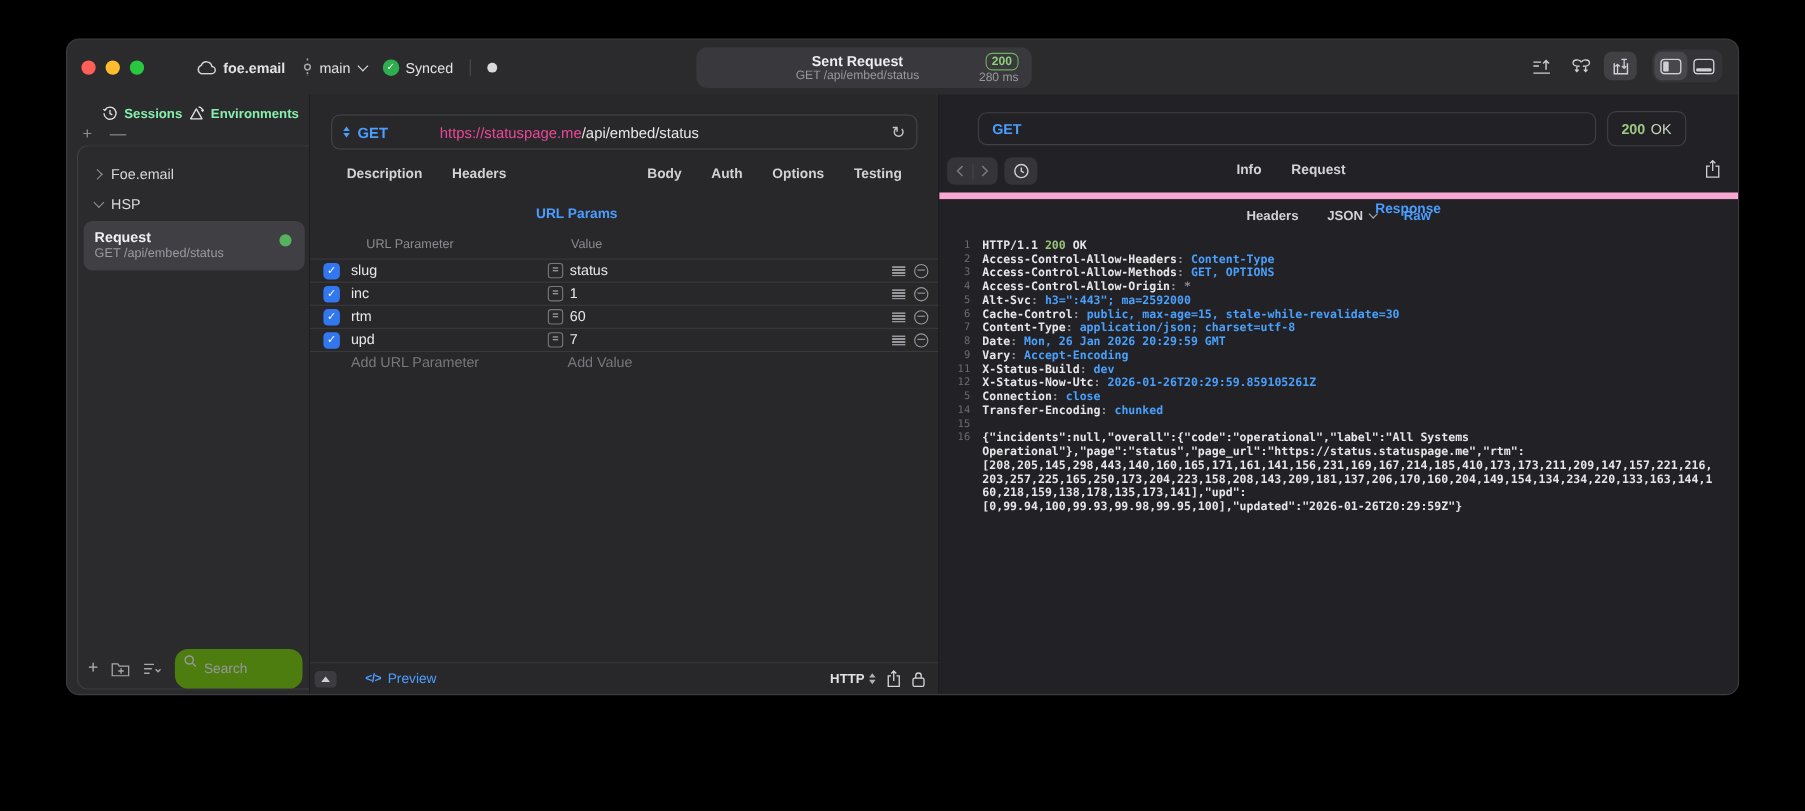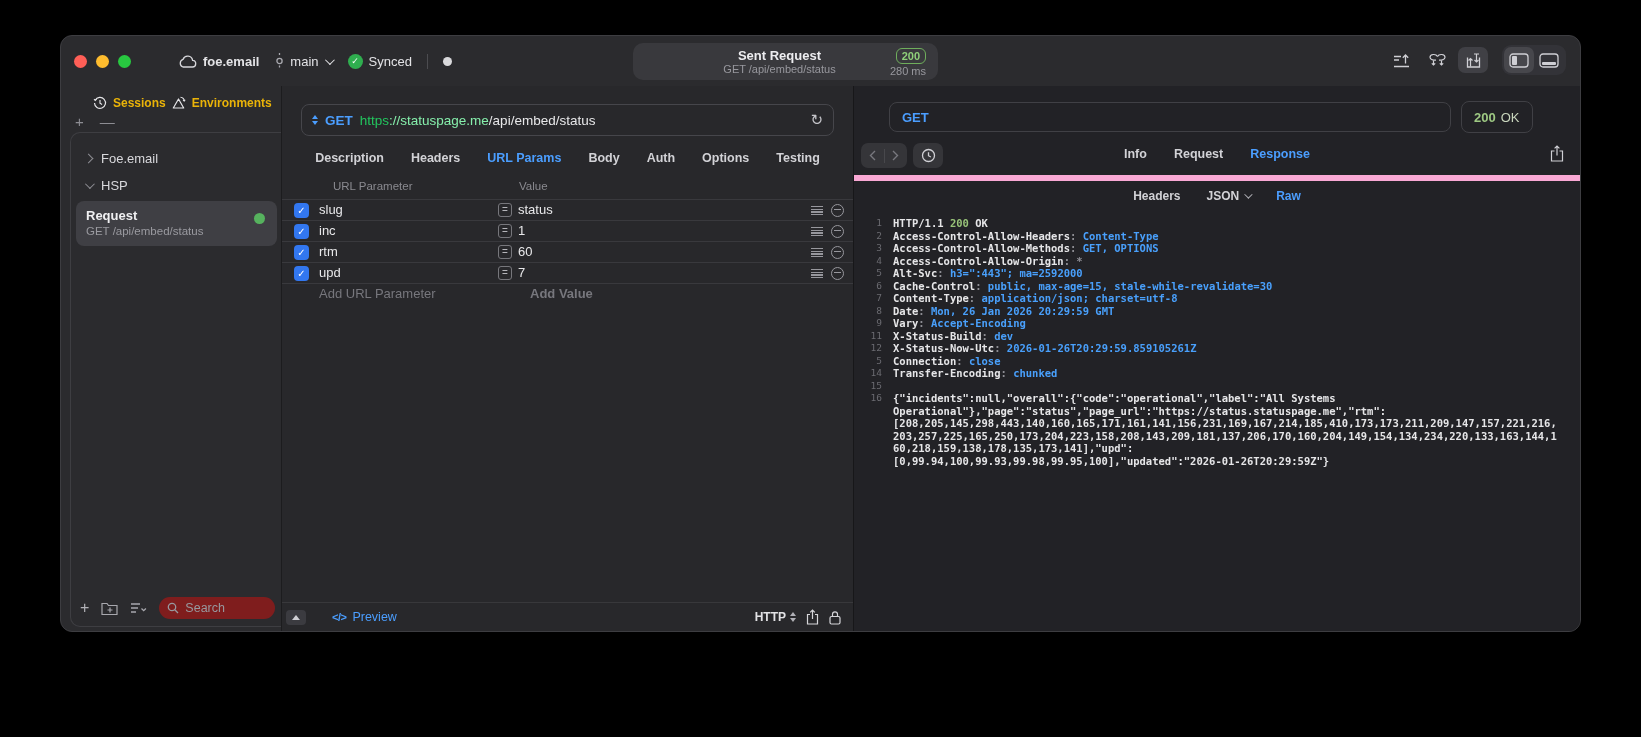--- a/index.html
+++ b/index.html
@@ -37,79 +37,79 @@
   .ibtn-group{display:flex;align-items:center;background:#333338;border-radius:9px;padding:2px;margin-left:8px;}
   .ibtn-group .ibtn.hl{background:#47474c;}
   
   .content{flex:1;display:flex;min-height:0;}
   .sidebar{flex:0 0 220px;display:flex;flex-direction:column;border-right:1px solid #1c1c1e;min-width:0;}
   .req-panel{flex:0 0 572px;background:#28282b;border-right:1px solid #171719;display:flex;
     flex-direction:column;min-width:0;box-sizing:border-box;}
   .resp-panel{flex:1;background:#222226;display:flex;flex-direction:column;min-width:0;}
   
   .sb-tabs{display:flex;align-items:flex-start;gap:5px;padding:10px 0 6px 32px;font-size:12px;
-    font-weight:bold;color:#eab308;}
+    font-weight:bold;color:#86efac;}
   .sb-tab{display:flex;align-items:center;gap:6px;}
   .sb-plusminus{display:flex;gap:16px;padding:0 0 2px 14px;color:#8d8d93;font-size:15px;line-height:12px;}
   .sb-body{flex:1;margin:2px 0 4px 9px;border:1px solid #3e3e42;border-right:none;
     border-radius:10px 0 0 10px;display:flex;flex-direction:column;min-height:0;}
   .sb-tree{flex:1;padding-top:12px;font-size:13px;color:#d8d8dc;}
   .tree-row{display:flex;align-items:center;gap:9px;height:27px;padding-left:14px;color:#d8d8dc;}
   .tree-row .chev{color:#8d8d93;}
   .req-card{margin:2px 4px 0 5px;background:#3f3f44;border-radius:8px;padding:7px 10px 8px 10px;
     position:relative;}
   .req-card-title{font-size:13px;font-weight:bold;color:#f0f0f2;line-height:16px;}
   .req-card-sub{font-size:11.5px;color:#9a9aa0;line-height:14px;}
   .gdot{position:absolute;right:12px;top:12px;width:11px;height:11px;border-radius:50%;background:#56b25e;}
   .sb-footer{flex:0 0 36px;display:flex;align-items:center;gap:12px;padding:0 6px 0 9px;color:#a8a8ae;}
   .sb-plus{font-size:16px;color:#b2b2b8;line-height:14px;}
-  .search-pill{position:relative;flex:1;height:22px;background:#7f1d1d;border-radius:12px;}
+  .search-pill{position:relative;flex:1;height:36px;background:#4d7c0f;border-radius:12px;}
   .search-pill svg{position:absolute;left:8px;top:5px;}
   .search-pill input{position:absolute;inset:0;background:transparent;border:none;outline:none;
     color:#d8d8dc;font-size:12.5px;padding-left:26px;width:100%;box-sizing:border-box;
     font-family:inherit;}
   .search-pill input::placeholder{color:#98989e;}
   
   .url-box{margin:18px 19px 0 19px;height:30px;border:1px solid #46464b;border-radius:8px;
     display:flex;align-items:center;padding:0 10px;font-size:13.5px;gap:7px;}
   .stepper{display:inline-flex;flex-direction:column;gap:1.5px;}
   .stepper i{width:0;height:0;border-left:3.2px solid transparent;border-right:3.2px solid transparent;}
   .stepper .up{border-bottom:4px solid #4b9eff;}
   .stepper .dn{border-top:4px solid #4b9eff;}
   .stepper.gray .up{border-bottom-color:#b0b0b6;}
   .stepper.gray .dn{border-top-color:#b0b0b6;}
   .m-get{color:#4b9eff;font-weight:bold;}
-  .u-scheme{color:#22c55e;}
-  .u-host{color:#86efac;}
+  .u-scheme{color:#ec4899;margin-left:40px;}
+  .u-host{color:#ec4899;}
   .u-path{color:#e8e8ea;}
   .url-text{white-space:nowrap;overflow:hidden;}
   .refresh{margin-left:auto;color:#c3c3c8;font-size:15px;font-family:"DejaVu Sans",sans-serif;}
   .req-tabs{display:flex;justify-content:center;gap:27px;margin-top:15px;font-size:12.5px;
     color:#d2d2d6;font-weight:bold;}
-  .rtab.active{color:#4b9eff;}
+  .rtab.active{color:#4b9eff;margin-top:36px;}
   .param-table{margin-top:13px;}
   .pt-head{position:relative;height:21px;font-size:11.5px;color:#8a8a90;}
   .pt-head .h1{position:absolute;left:51px;top:2px;}
   .pt-head .h2{position:absolute;left:237px;top:2px;}
   .prow{position:relative;height:20px;border-top:1px solid #39393d;}
   .pcheck{position:absolute;left:12px;top:2.5px;width:15px;height:15px;background:#3277f0;
     border-radius:4px;color:#fff;font-size:10px;font-weight:bold;display:flex;align-items:center;
     justify-content:center;font-family:"DejaVu Sans",sans-serif;}
   .pname{position:absolute;left:37px;top:2px;font-size:13px;color:#e8e8ea;text-align:right;}
   .peq{position:absolute;left:216px;top:3px;width:12px;height:12px;border:1px solid #77777c;
     border-radius:3px;color:#b5b5ba;font-size:10px;line-height:12px;text-align:center;}
   .pval{position:absolute;left:236px;top:2px;font-size:13px;color:#e8e8ea;}
   .preorder{position:absolute;right:30px;top:5.5px;width:12px;height:9px;
     background:repeating-linear-gradient(to bottom,#97979d 0 1.3px,transparent 1.3px 2.7px);}
   .pminus{position:absolute;right:9px;top:3.5px;width:11px;height:11px;border:1.2px solid #97979d;
     border-radius:50%;}
   .pminus::after{content:"";position:absolute;left:2px;right:2px;top:4.6px;height:1.3px;background:#97979d;}
   .prow.add{border-top:1px solid #39393d;color:#77777d;font-size:13px;}
   .prow.add .a1{position:absolute;left:37px;top:2px;}
-  .prow.add .a2{position:absolute;left:248px;top:2px;font-weight:bold;}
+  .prow.add .a2{position:absolute;left:234px;top:2px;}
   .req-spacer{flex:1;}
   .req-footer{flex:0 0 28px;border-top:1px solid #38383b;display:flex;align-items:center;
     padding:0 12px 0 4px;gap:10px;}
   .collapse-btn{width:20px;height:15px;background:#3b3b40;border-radius:4px;display:flex;
     align-items:center;justify-content:center;}
   .tri-up{width:0;height:0;border-left:4px solid transparent;border-right:4px solid transparent;
     border-bottom:5px solid #cfcfd4;}
   .preview{display:flex;align-items:center;gap:6px;color:#4b9eff;font-size:12.5px;margin-left:16px;}
   .code-glyph{font-weight:bold;font-size:11px;letter-spacing:-0.5px;}
   .proto{margin-left:auto;display:flex;align-items:center;gap:4px;color:#e2e2e5;font-size:12px;

